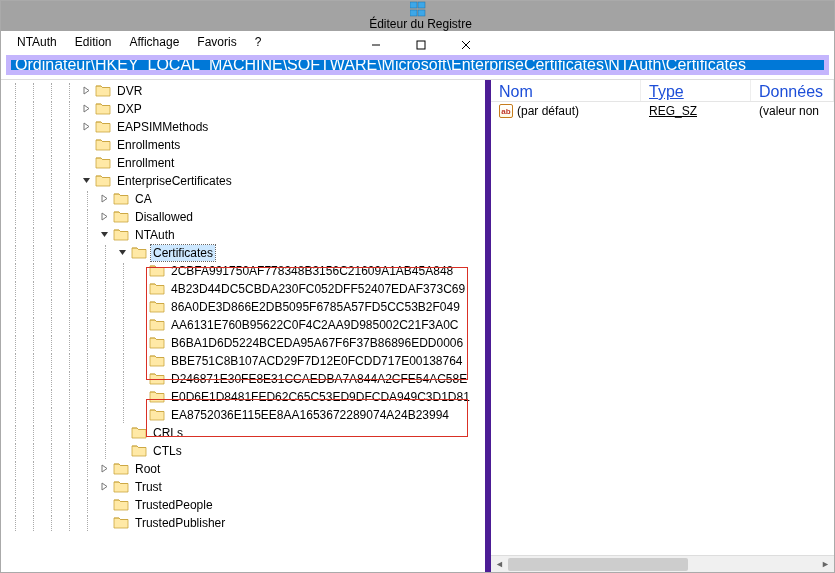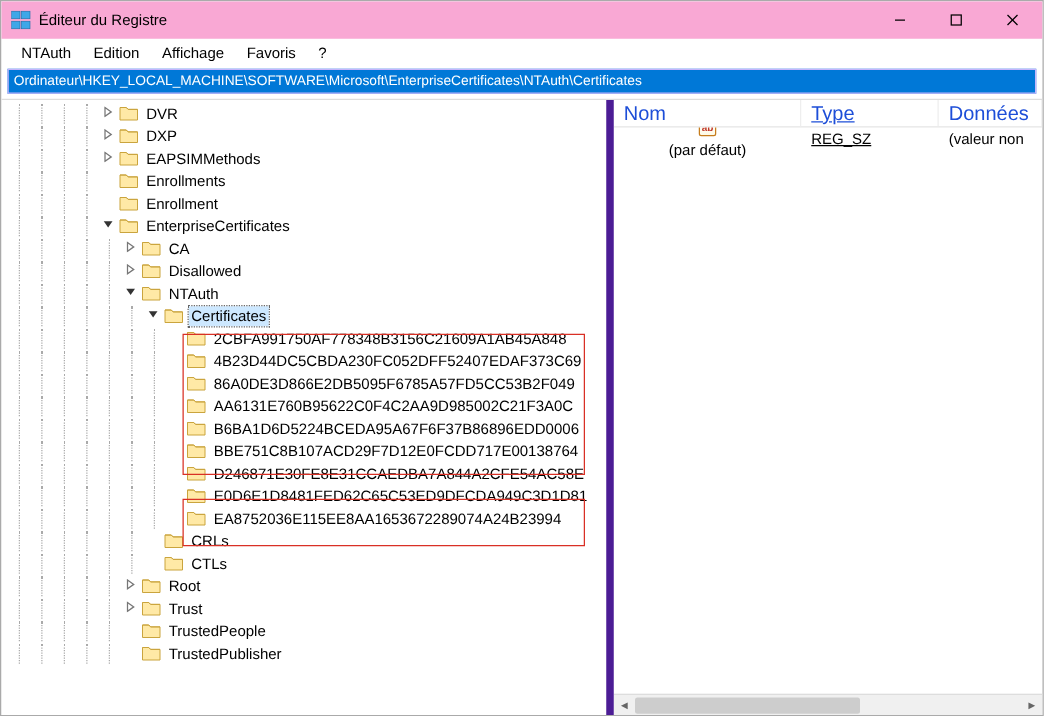--- a/index.html
+++ b/index.html
@@ -14,21 +14,22 @@
     overflow: hidden;
     border: 1px solid #aaa;
     display: flex;
     flex-direction: column;
   }
   .titlebar {
     height: 30px;
     display: flex;
     align-items: center;
     padding: 0 2px 0 8px;
-    background: #f9a8d4;
+    background: #a3a3a3;
+    flex-direction: column;
   }
   .titlebar .app-icon {
     width: 16px; height: 16px;
     margin-right: 6px;
     display: inline-flex;
     align-items: center;
     justify-content: center;
   }
   .titlebar .title {
     flex: 1;
@@ -50,24 +51,24 @@
   }
   .menubar span {
     padding: 2px 8px;
   }
   .address-row {
     padding: 2px 5px 4px 5px;
   }
   .address-input {
     width: 100%;
     height: 20px;
-    border: 1px solid #c4b5fd;
+    border: 5px solid #c4b5fd;
     background: #0078d7;
     color: #fff;
-    font-size: 11px;
+    font-size: 16px;
     padding: 0 4px;
     outline: none;
   }
   .content {
     flex: 1;
     display: flex;
     border-top: 1px solid #ddd;
     overflow: hidden;
   }
   .tree-pane {
@@ -144,21 +145,21 @@
   .col-type { width: 110px; text-decoration: underline; }
   .col-data { flex: 1; }
   .list-body { flex: 1; overflow: hidden; }
   .list-row {
     display: flex;
     height: 18px;
     align-items: center;
     font-size: 12px;
   }
   .list-row .cell { padding: 0 8px; }
-  .list-row .cell.col-name { display:flex; align-items:center; gap:4px;flex-direction:column; }
+  .list-row .cell.col-name { display:flex; align-items:center; gap:4px; }
   .ab-icon {
     width: 14px; height: 14px;
     display:inline-flex; align-items:center; justify-content:center;
     border:1px solid #c67c1c;
     font-size:8px; font-weight:bold; color:#c0392b;
     background: linear-gradient(#fff,#fefae6);
     border-radius:2px;
   }
   .hscroll {
     height: 17px;

